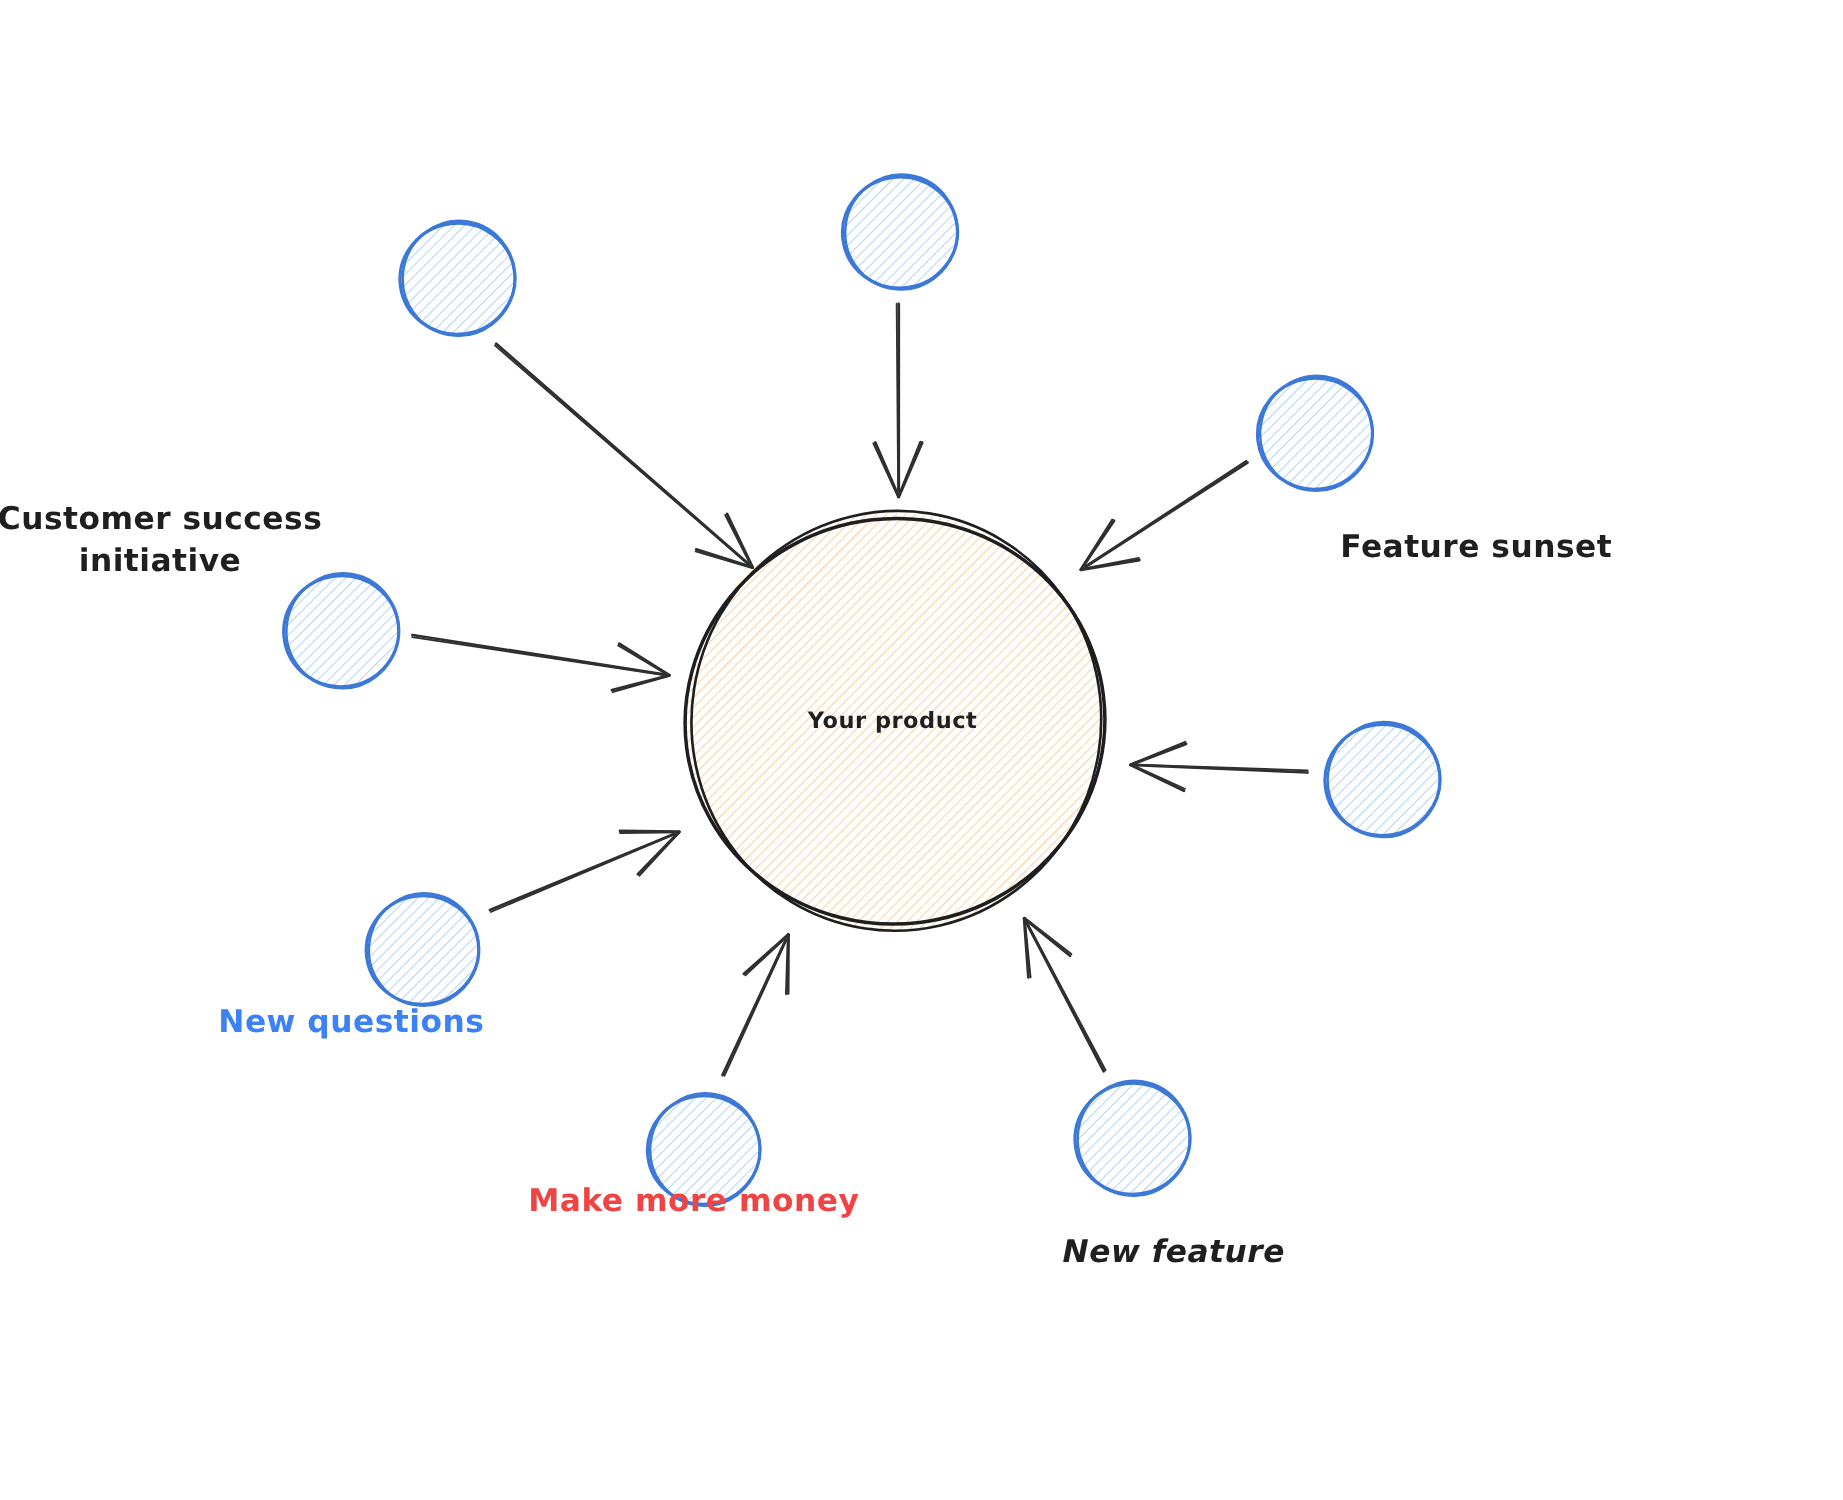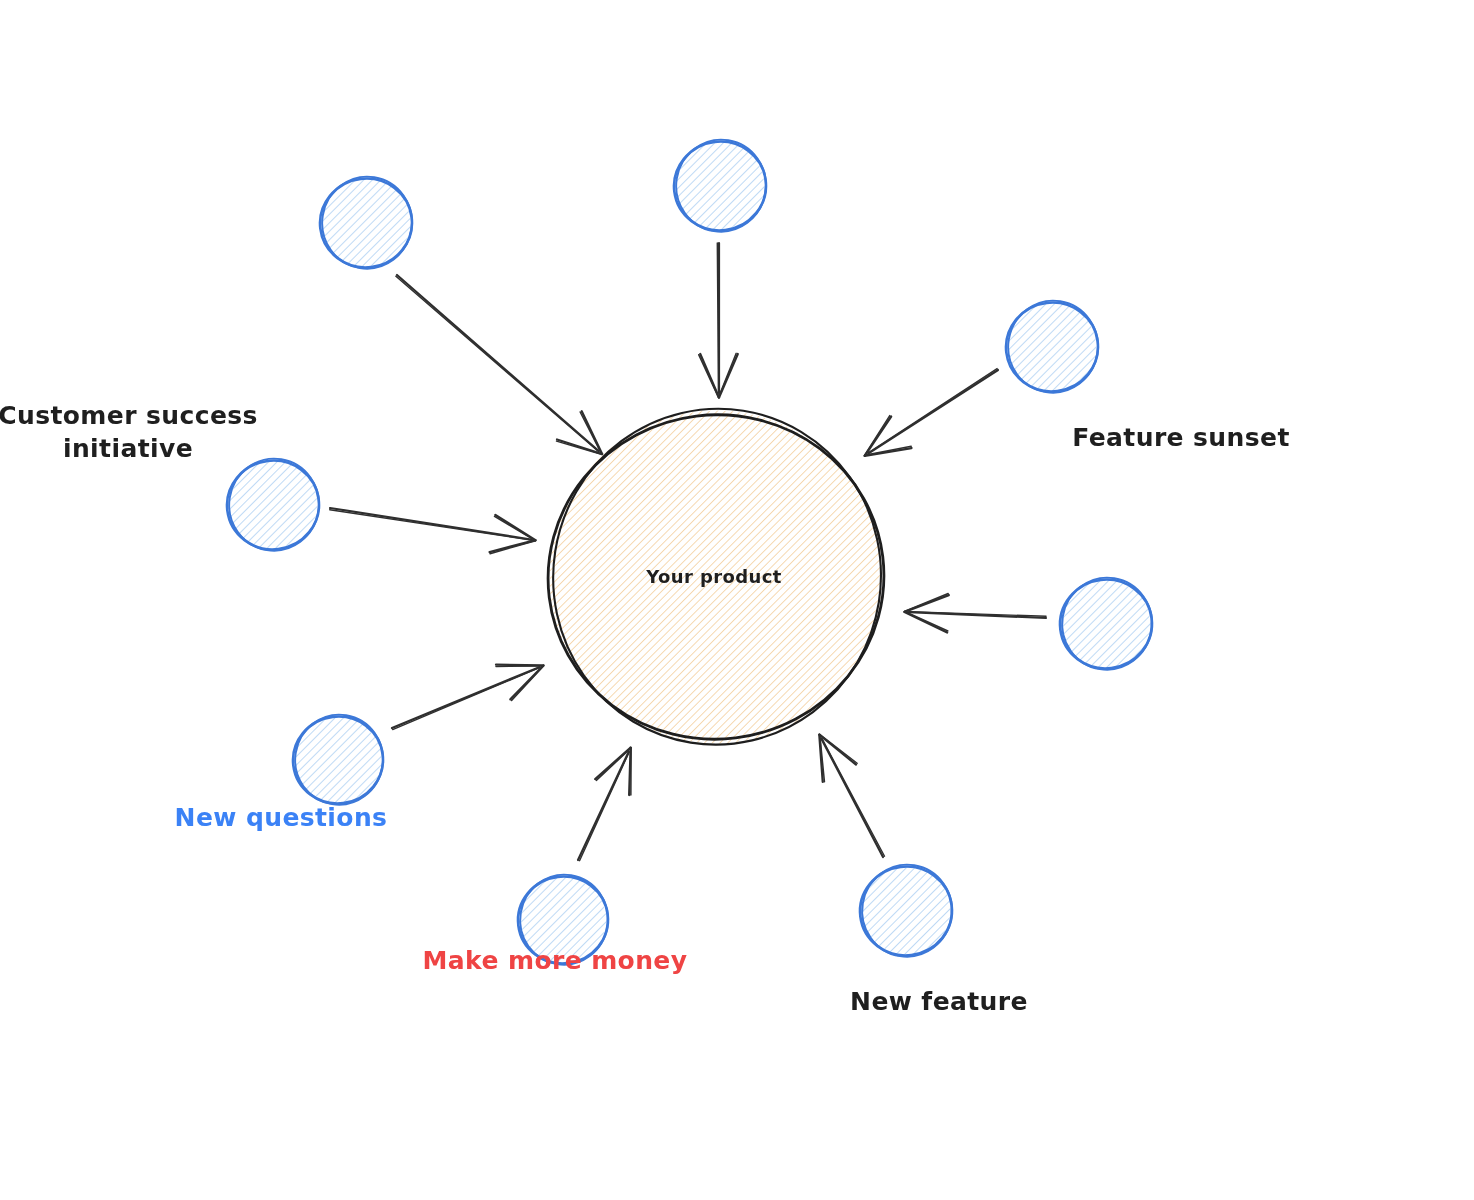--- a/index.html
+++ b/index.html
@@ -164,16 +164,16 @@
           <line x1="889.7477273564681" y1="415.54173436403676" x2="864.323830125238" y2="455.53325500703" stroke="#2f2f2f" stroke-width="1.4949999999999999" stroke-linecap="round"></line>
         </g>
       </g>
   </svg>
   <div id="labels">
       <div class="node-label center-label" style="left: 714px; top: 577px; color: rgb(31, 31, 31);">Your product</div>
       <div class="node-label" style="left: 128px; top: 432px; color: rgb(31, 31, 31);">Customer success
 initiative</div>
       <div class="node-label" style="left: 281px; top: 818px; color: #3b82f6;">New questions</div>
       <div class="node-label" style="left: 555px; top: 961px; color: #ef4444;">Make more money</div>
-      <div class="node-label" style="left: 939px; top: 1002px; color: rgb(31, 31, 31);">New feature</div>
+      <div class="node-label" style="left: 939px; top: 1002px; color: rgb(31, 31, 31); font-style: italic;">New feature</div>
       <div class="node-label" style="left: 1133px; top: 438px; color: rgb(31, 31, 31); margin-left: 48px;">Feature sunset</div>
     </div>
 </div>
 
 </body></html>

